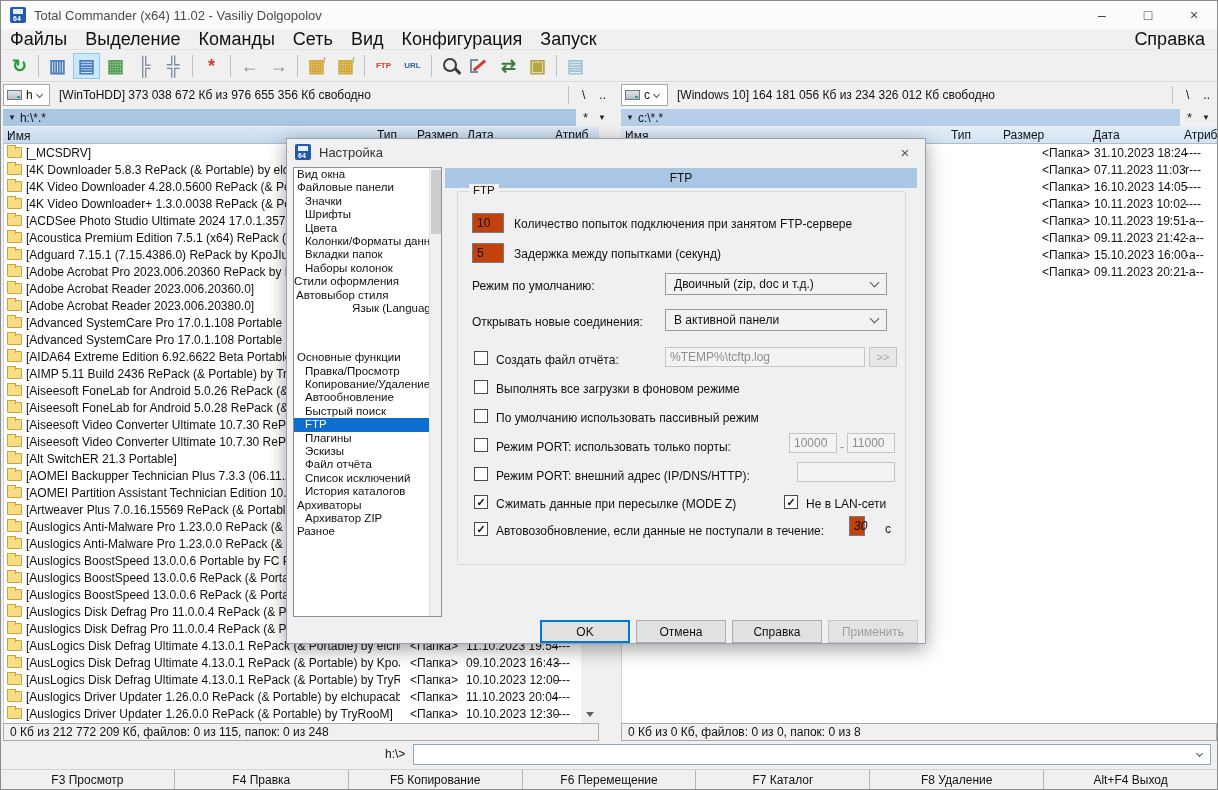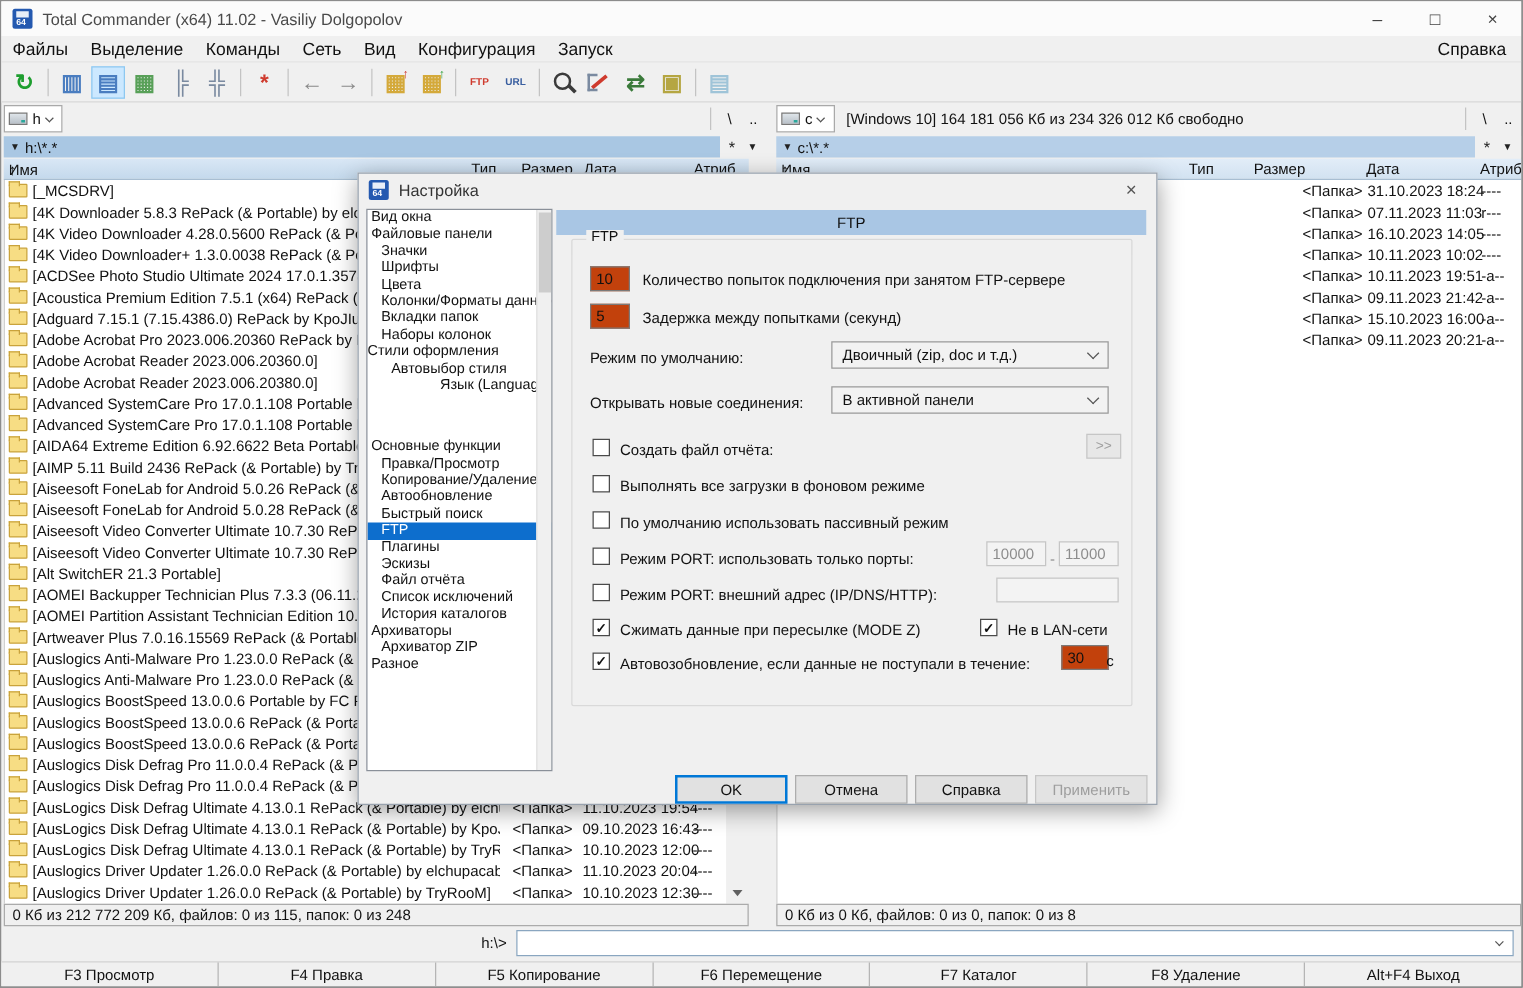--- a/index.html
+++ b/index.html
@@ -12,21 +12,21 @@
             display:flex;align-items:center;}
   .appicon{width:16px;height:16px;margin:0 8px 0 9px;background:#2459b0;border-radius:2px;position:relative;}
   .appicon::before{content:"";position:absolute;left:3px;top:2px;width:10px;height:5px;background:#e8eef8;}
   .appicon::after{content:"64";position:absolute;left:3px;bottom:1px;font-size:7px;color:#fff;font-weight:bold;}
   .title-text{font-size:13px;color:#4a4a4a;}
   .winbtns{margin-left:auto;display:flex;height:100%;}
   .winbtn{width:46px;height:100%;display:flex;align-items:center;justify-content:center;
           font-size:14px;color:#444;}
   
   .menubar{position:absolute;left:0;top:28px;width:100%;height:20px;background:#f0f0f0;
-           display:flex;align-items:center;font-size:14px;}
+           display:flex;align-items:center;font-size:18px;}
   .menu-item{padding:2px 9px;}
   .menu-right{margin-left:auto;padding:2px 12px;}
   
   .toolbar{position:absolute;left:0;top:48px;width:100%;height:33px;background:#f0f0f0;
            border-top:1px solid #e3e3e3;border-bottom:1px solid #d8d8d8;
            display:flex;align-items:center;padding-left:4px;}
   .tbtn{width:27px;height:26px;display:flex;align-items:center;justify-content:center;
         position:relative;border:1px solid transparent;margin:0 1px;}
   .tbtn.sel{background:#cce8ff;border-color:#8ec8f0;}
   .tbtn .g{font-size:18px;line-height:18px;font-weight:bold;}
@@ -227,20 +227,21 @@
         <span class="g" style="color: rgb(159, 196, 216);">▤</span>
       </div>
     </div>
 
   <div class="drivebar" style="left:2px;width:610px;">
     <div class="drive-combo">
       <span class="drive-glyph"></span>
       <span>h</span>
       <span class="chev sm"></span>
     </div>
+    <span class="drive-info">[WinToHDD]  373 038 672 Кб из 976 655 356 Кб свободно</span>
     <div class="drive-btns">
       <span class="vsep"></span>
       <span class="mini-btn">\</span>
       <span class="mini-btn">..</span>
     </div>
   </div>
   <div class="drivebar" style="left:620px;width:596px;">
     <div class="drive-combo">
       <span class="drive-glyph"></span>
       <span>c</span>
@@ -636,21 +637,21 @@
 
     <div class="tree-item" style="padding-left: 3px;">Вид окна</div>
         <div class="tree-item" style="padding-left: 3px;">Файловые панели</div>
         <div class="tree-item" style="padding-left: 11px;">Значки</div>
         <div class="tree-item" style="padding-left: 11px;">Шрифты</div>
         <div class="tree-item" style="padding-left: 11px;">Цвета</div>
         <div class="tree-item" style="padding-left: 11px;">Колонки/Форматы данных</div>
         <div class="tree-item" style="padding-left: 11px;">Вкладки папок</div>
         <div class="tree-item" style="padding-left: 11px;">Наборы колонок</div>
         <div class="tree-item" style="">Стили оформления</div>
-        <div class="tree-item" style="padding-left: 19px;">Автовыбор стиля</div>
+        <div class="tree-item" style="padding-left: 2px;">Автовыбор стиля</div>
         <div class="tree-item" style="padding-left: 24px; text-align: right;">Язык (Language)</div>
         <div class="tree-item" style="padding-left: 3px; margin-top: 36px;">Основные функции</div>
         <div class="tree-item" style="padding-left: 11px;">Правка/Просмотр</div>
         <div class="tree-item" style="padding-left: 11px;">Копирование/Удаление</div>
         <div class="tree-item" style="padding-left: 11px;">Автообновление</div>
         <div class="tree-item" style="padding-left: 11px;">Быстрый поиск</div>
         <div class="tree-item sel" style="padding-left: 11px;">FTP</div>
         <div class="tree-item" style="padding-left: 11px;">Плагины</div>
         <div class="tree-item" style="padding-left: 11px;">Эскизы</div>
         <div class="tree-item" style="padding-left: 11px;">Файл отчёта</div>
@@ -681,20 +682,21 @@
     </div>
 
     <span class="dlabel" style="left:185px;top:176px;">Открывать новые соединения:</span>
     <div class="dcombo" style="left:378px;top:170px;">
       <span>В активной панели</span>
       <span class="chev"></span>
     </div>
 
     <div class="cbx" style="left:187px;top:212px;"></div>
     <span class="dlabel" style="left:209px;top:214px;">Создать файл отчёта:</span>
+    <div class="dfield dis" style="left:378px;top:208px;width:200px;height:20px;">%TEMP%\tcftp.log</div>
     <div class="dbtn-sm" style="left:582px;top:208px;">&gt;&gt;</div>
 
     <div class="cbx" style="left:187px;top:241px;"></div>
     <span class="dlabel" style="left:209px;top:243px;">Выполнять все загрузки в фоновом режиме</span>
 
     <div class="cbx" style="left:187px;top:270px;"></div>
     <span class="dlabel" style="left:209px;top:272px;">По умолчанию использовать пассивный режим</span>
 
     <div class="cbx" style="left:187px;top:299px;"></div>
     <span class="dlabel" style="left:209px;top:301px;">Режим PORT: использовать только порты:</span>
@@ -706,21 +708,21 @@
     <span class="dlabel" style="left:209px;top:330px;">Режим PORT: внешний адрес (IP/DNS/HTTP):</span>
     <div class="dfield dis" style="left:510px;top:323px;width:98px;height:20px;"></div>
 
     <div class="cbx" style="left:187px;top:356px;">✓</div>
     <span class="dlabel" style="left:209px;top:358px;">Сжимать данные при пересылке (MODE Z)</span>
     <div class="cbx" style="left:497px;top:356px;">✓</div>
     <span class="dlabel" style="left:519px;top:358px;">Не в LAN-сети</span>
 
     <div class="cbx" style="left:187px;top:383px;">✓</div>
     <span class="dlabel" style="left:209px;top:385px;">Автовозобновление, если данные не поступали в течение:</span>
-    <div class="dfield" style="left:562px;top:377px;width:38px;height:20px;">30</div>
+    <div class="dfield" style="left:562px;top:377px;width:16px;height:20px;font-style:italic;">30</div>
     <span class="dlabel" style="left:598px;top:383px;">с</span>
 
     <div class="dbtn focus" style="left:253px;top:481px;">OK</div>
     <div class="dbtn" style="left:349px;top:481px;">Отмена</div>
     <div class="dbtn" style="left:445px;top:481px;">Справка</div>
     <div class="dbtn dis" style="left:541px;top:481px;">Применить</div>
   </div>
 
 </div>
 

